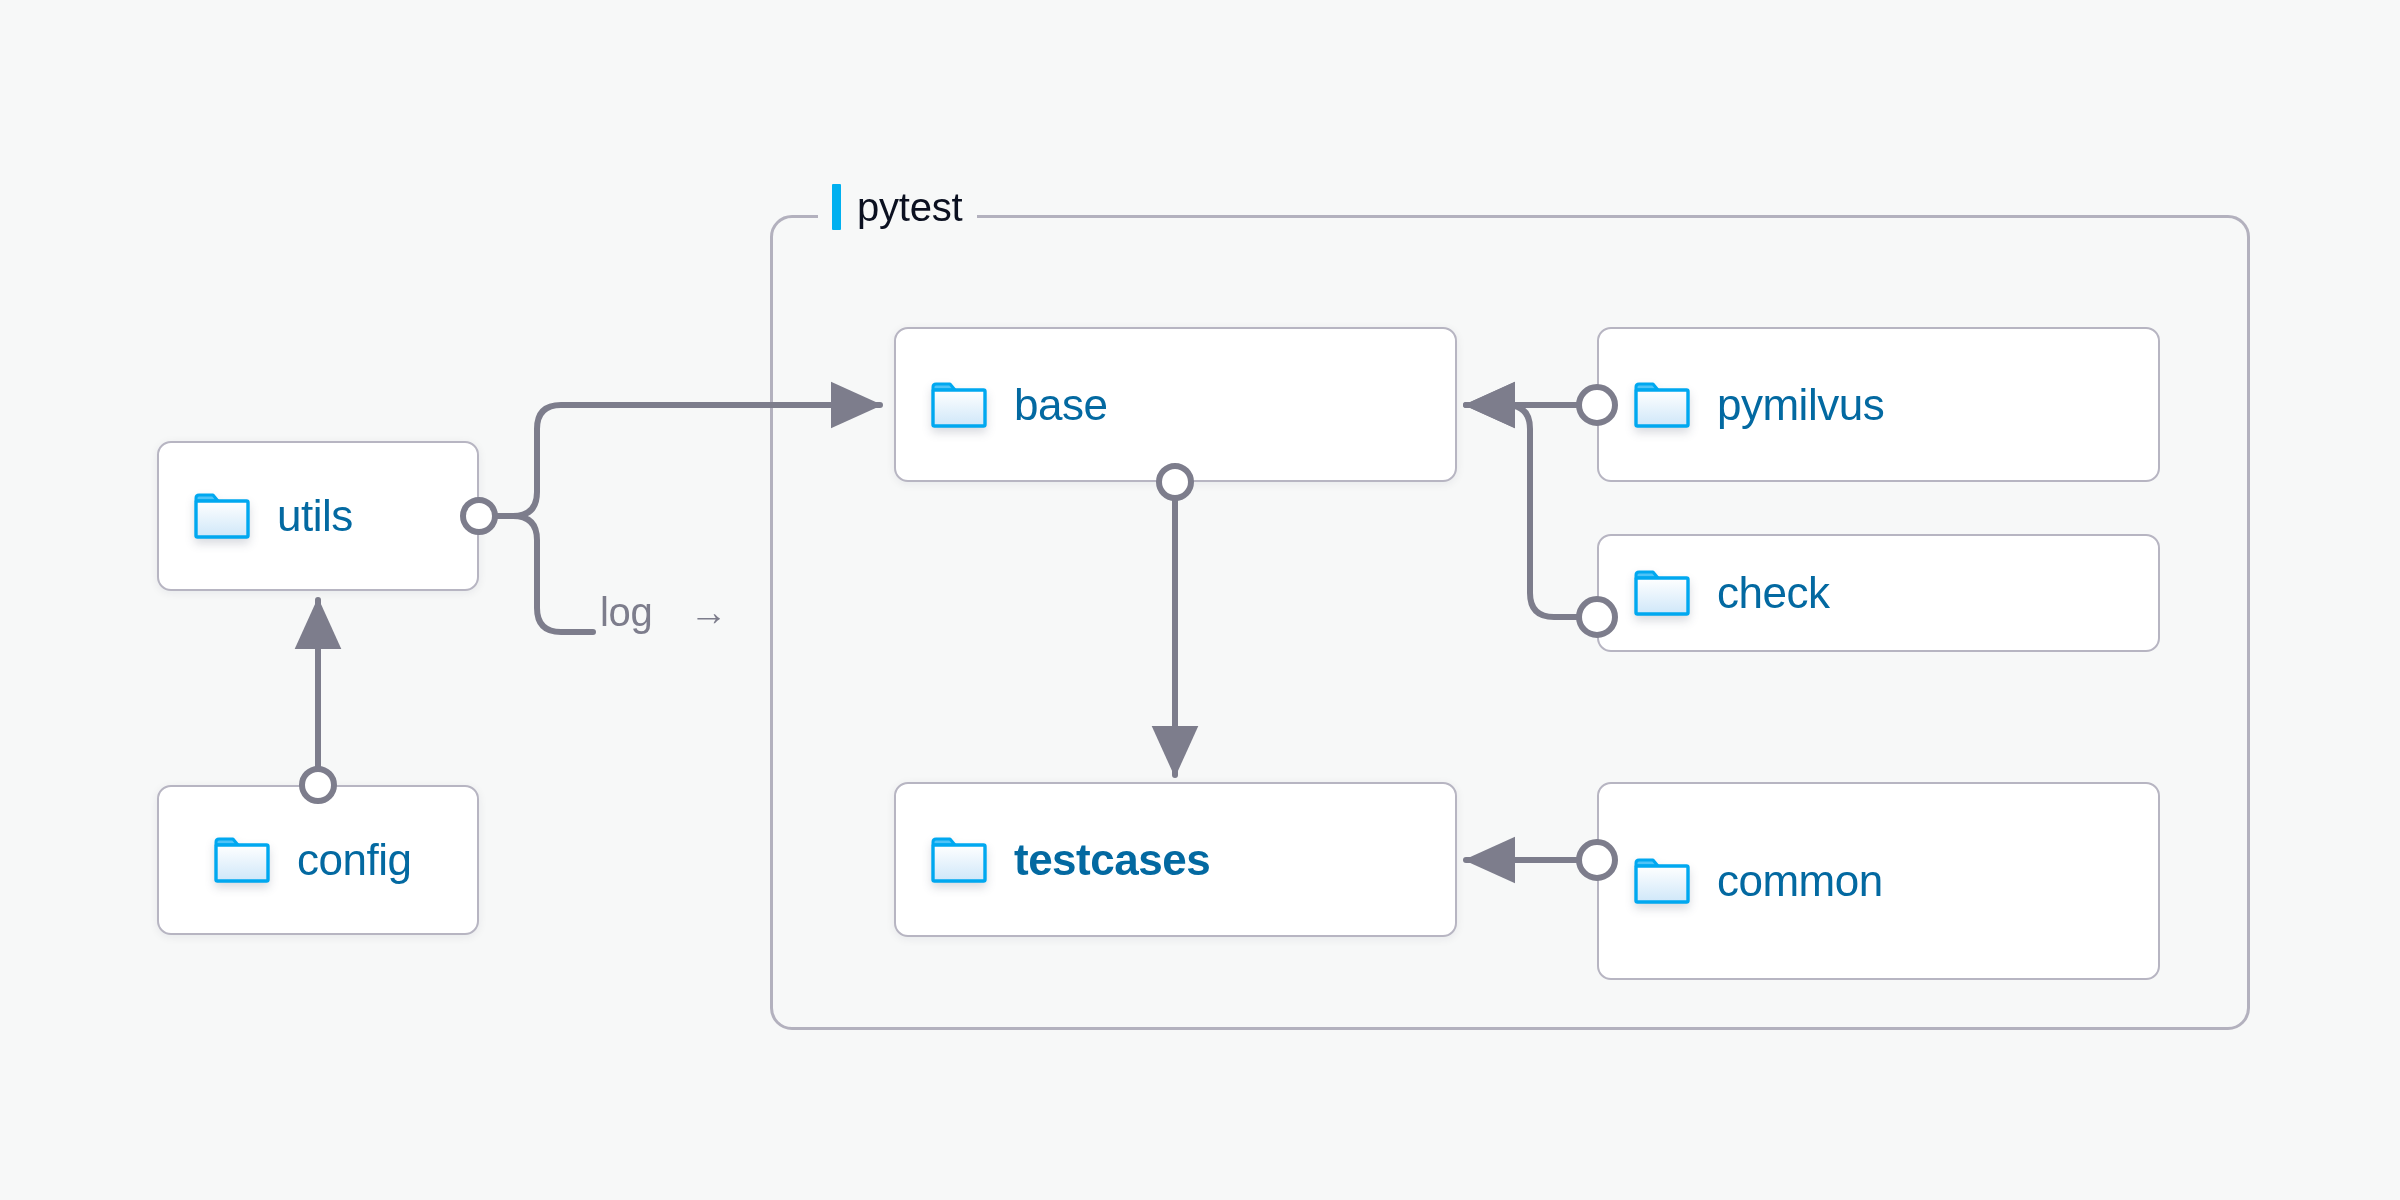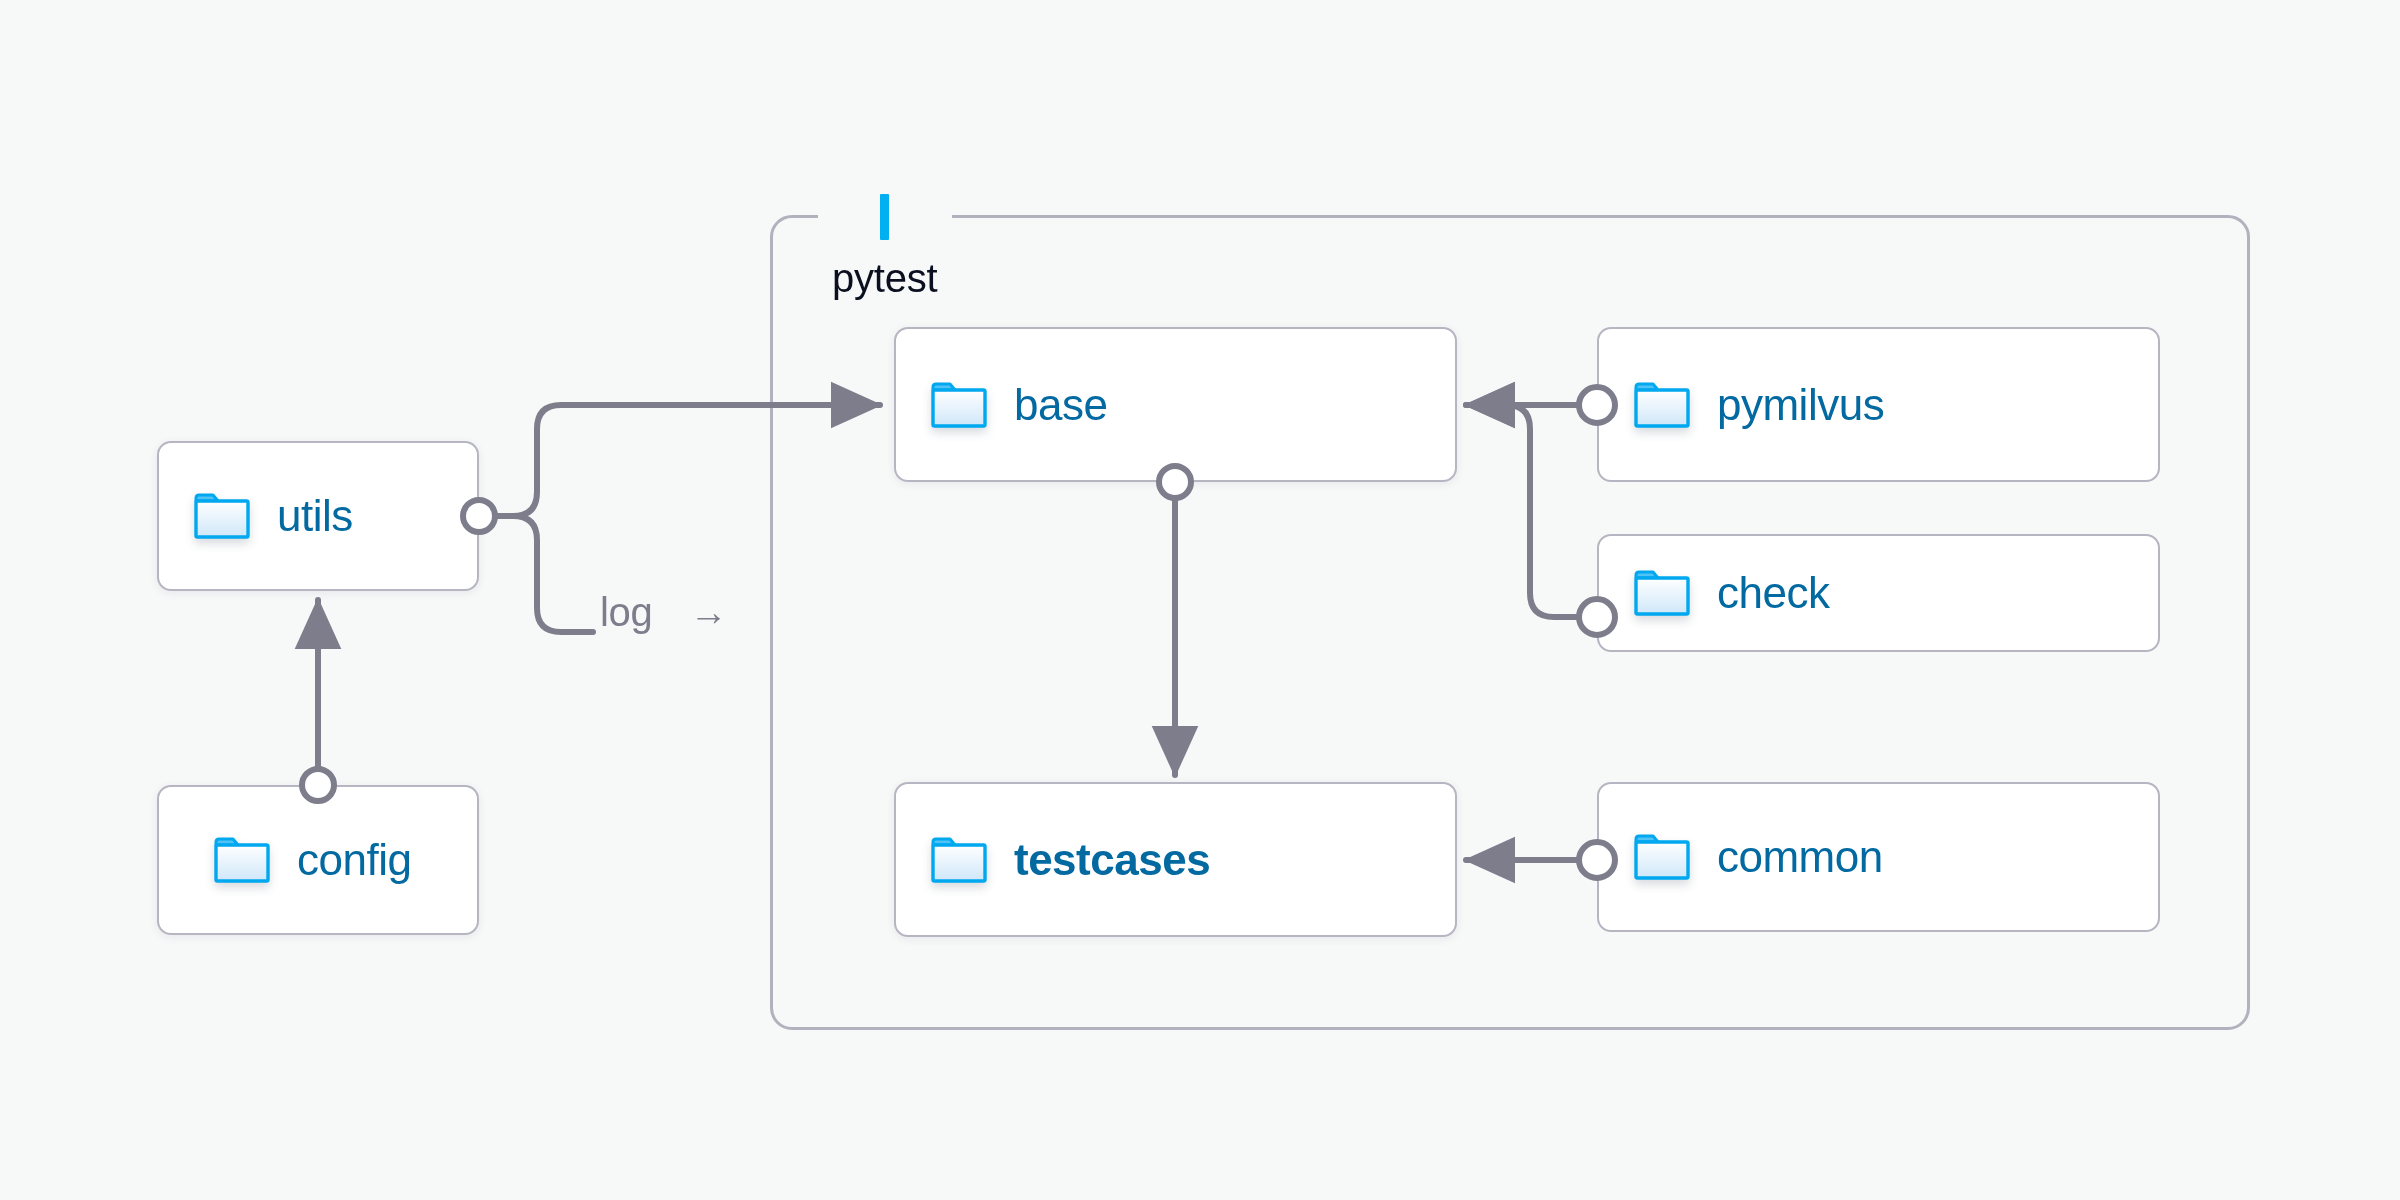--- a/index.html
+++ b/index.html
@@ -129,21 +129,21 @@
     color: #7d7d8c;
   }
 </style>
 </head>
 <body>
 
 <div id="canvas">
 
   <div class="group-box" id="group-pytest" style="left: 770px; top: 215px; width: 1480px; height: 815px;"></div>
 
-  <div class="group-label" id="group-pytest-label" style="left: 818px; top: 194px; flex-direction: column;">
+  <div class="group-label" id="group-pytest-label" style="left: 818px; top: 179px;">
     <span class="group-label-bar"></span>
     <span class="group-label-text">pytest</span>
   </div>
 
   <svg id="edges" viewBox="0 0 2400 1200">
     <defs>
       <marker id="arrowhead" markerWidth="9" markerHeight="9" refX="8.2" refY="4.5" orient="auto" markerUnits="strokeWidth">
         <path d="M 0 0.6 L 8.6 4.5 L 0 8.4 z" fill="#7d7d8c"></path>
       </marker>
     </defs>
@@ -266,21 +266,21 @@
             <stop offset="100%" stop-color="#cfe7f9"></stop>
           </linearGradient>
         </defs>
         <path d="M3 9 L3 6 Q3 3 6 3 L20 3 L25 9 Z" fill="#4fc3f7" stroke="#00a8f0" stroke-width="3" stroke-linejoin="round"></path>
         <rect x="3" y="9" width="52" height="36" rx="1.5" fill="url(#fg-check)" stroke="#00a8f0" stroke-width="3.4"></rect>
       </svg>
       <span class="node-label">check</span>
     </div>
   </div>
 
-  <div class="node" id="node-common" style="left: 1597px; top: 782px; width: 563px; height: 150px;">
+  <div class="node" id="node-common" style="left: 1597px; top: 782px; width: 563px; height: 198px;">
     <div class="node-inner">
       <svg class="folder-icon" viewBox="0 0 58 48">
         <defs>
           <linearGradient id="fg-common" x1="0" y1="0" x2="0" y2="1">
             <stop offset="0%" stop-color="#ffffff"></stop>
             <stop offset="100%" stop-color="#cfe7f9"></stop>
           </linearGradient>
         </defs>
         <path d="M3 9 L3 6 Q3 3 6 3 L20 3 L25 9 Z" fill="#4fc3f7" stroke="#00a8f0" stroke-width="3" stroke-linejoin="round"></path>
         <rect x="3" y="9" width="52" height="36" rx="1.5" fill="url(#fg-common)" stroke="#00a8f0" stroke-width="3.4"></rect>

